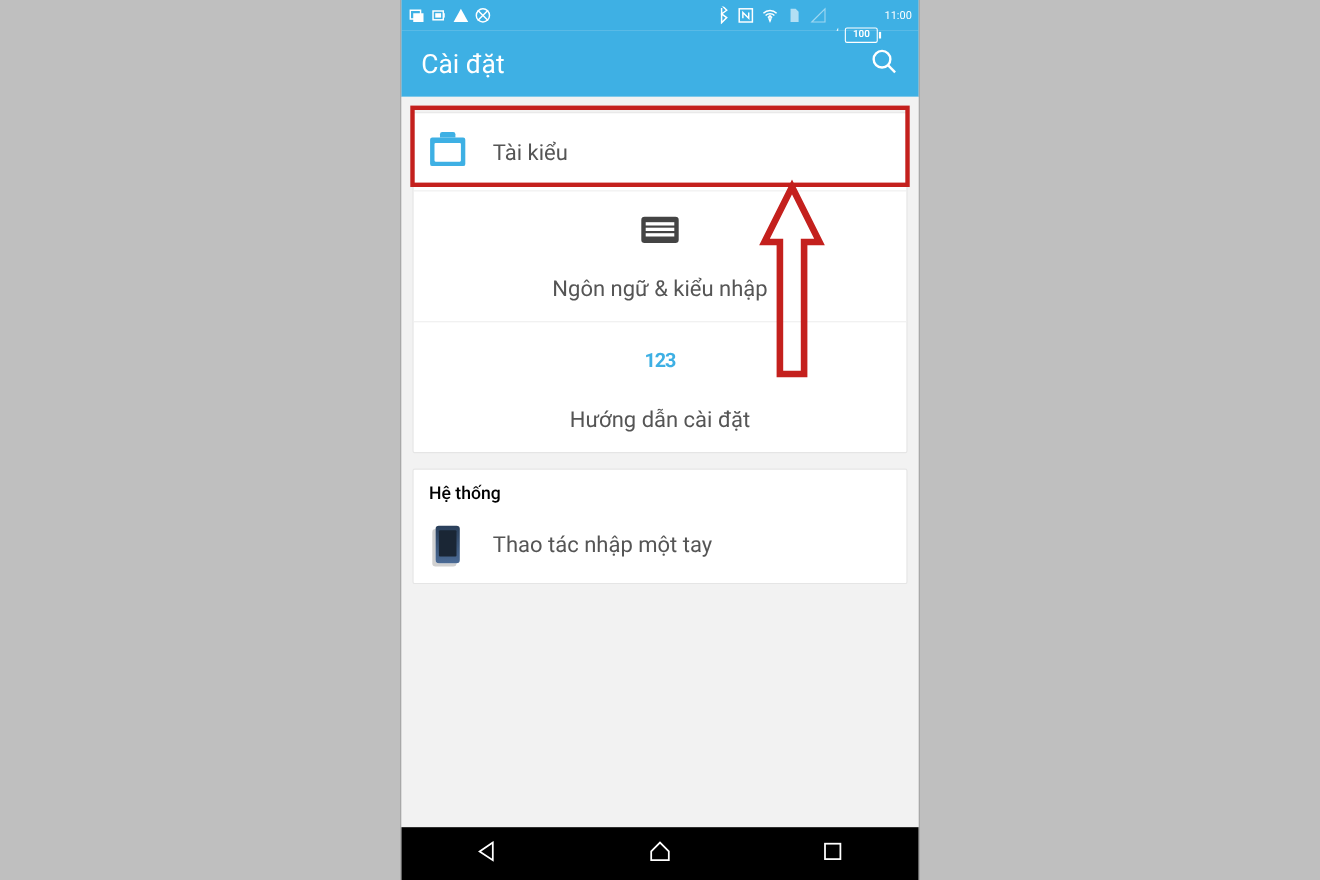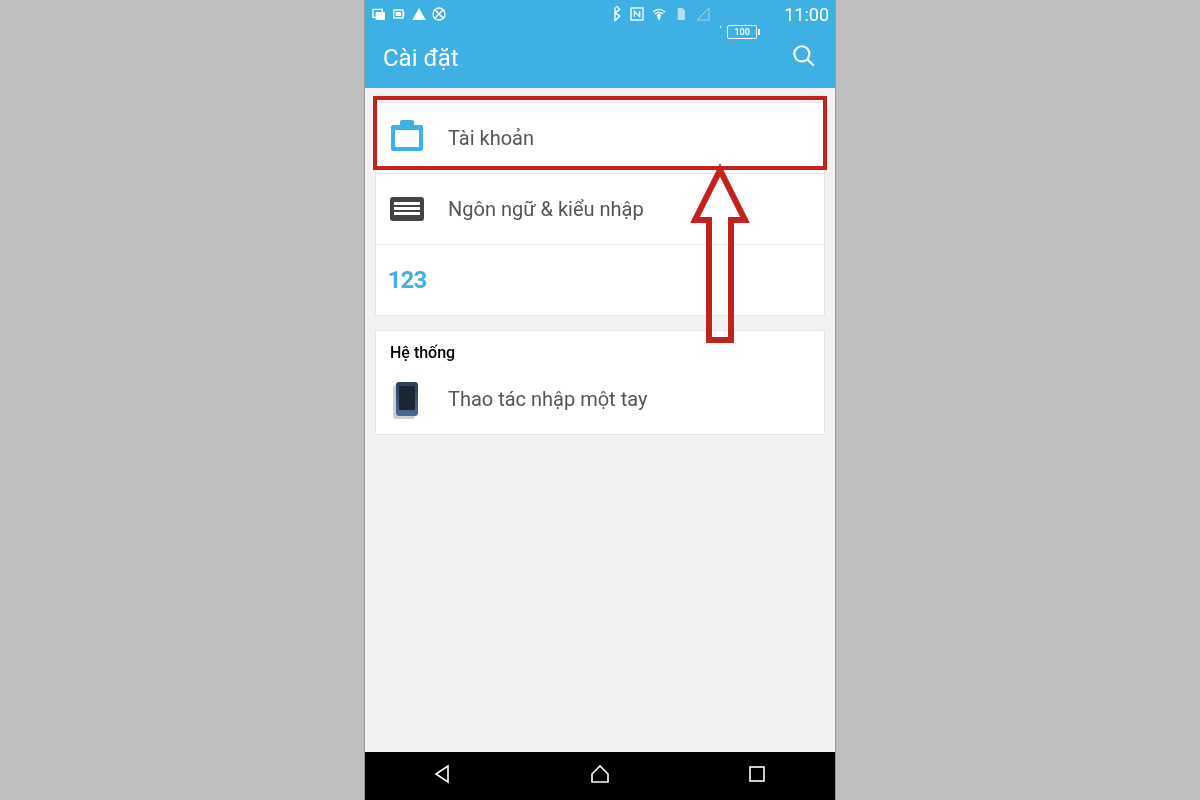--- a/index.html
+++ b/index.html
@@ -43,21 +43,21 @@
     font-size: 12px; font-weight: 500; margin-top: 35px;
   }
   .batt-outline {
     width: 30px; height: 14px; border: 1.5px solid #fff; border-radius: 2px;
     position: relative; display: flex; align-items: center; justify-content: center;
     font-size: 9px; color: #fff; font-weight: 600;
   }
   .batt-outline::after {
     content: ""; position: absolute; right: -4px; top: 3px; width: 2.5px; height: 6px; background: #fff;
   }
-  .clock { font-size: 18px; margin-left: 21px; text-align: center; }
+  .clock { font-size: 10px; margin-left: 0; text-align: center; }
 
   
   .app-bar {
     height: 60px;
     background: #3eb0e4;
     display: flex;
     align-items: center;
     padding: 0 18px;
     color: #fff;
     justify-content: space-between;
@@ -74,21 +74,21 @@
     border: 1px solid #e5e5e5;
     border-radius: 2px;
   }
   .row {
     display: flex;
     align-items: center;
     padding: 18px 14px 18px 14px;
     gap: 24px;
     position: relative;
   }
-  .row + .row { border-top: 1px solid #eee; }
+  .row + .row { border-top: 1px solid #eee; flex-direction: column; }
   .row .icon-slot { width: 34px; height: 34px; display: flex; align-items: center; justify-content: center; }
   .row .label { font-size: 20px; color: #555; }
 
   .section-header {
     padding: 12px 14px 2px 14px;
     font-size: 16px;
     color: #000000;
     font-weight: 500;
   }
 
@@ -122,21 +122,21 @@
   .ico-account::after { content:""; position:absolute; inset:5px 4px 4px 4px; background:#fff; border-radius:1px; }
 
   .ico-keyboard { width: 34px; height: 24px; background:#444; border-radius:3px; position:relative; overflow:hidden; }
   .ico-keyboard::before, .ico-keyboard::after { content:""; position:absolute; background:#fff; }
   .ico-keyboard::before { top:5px; left:4px; right:4px; height:3px; box-shadow: 0 5px 0 #fff, 0 10px 0 #fff; }
 
   .ico-backup { width:30px; height:30px; border-radius:50%; background:#3eb0e4; position:relative; }
   .ico-backup::before { content:""; position:absolute; inset:6px; background:#fff; border-radius:50%; }
   .ico-backup::after { content:""; position:absolute; inset:11px; background:#3eb0e4; border-radius:50%; }
 
-  .ico-123 { font-size:24px; font-weight:700; color:#3eb0e4; letter-spacing:-1px; }
+  .ico-123 { font-size:18px; font-weight:700; color:#3eb0e4; letter-spacing:-1px; }
 
   .ico-phone { width:22px; height:34px; background:linear-gradient(#2a3f5a,#4a6a95); border-radius:3px; position:relative; box-shadow: -3px 3px 0 #d0d0d0; }
   .ico-phone::before { content:""; position:absolute; top:4px; left:3px; right:3px; bottom:6px; background:#1a2635; border-radius:1px; }
 
   .ico-clock { width:32px; height:32px; border:2px solid #ccc; border-radius:50%; position:relative; background:#fff; }
   .ico-clock::before { content:""; position:absolute; top:50%; left:50%; width:2px; height:10px; background:#c0392b; transform-origin:bottom center; transform:translate(-50%,-100%) rotate(120deg); border-radius:1px; }
   .ico-clock::after { content:""; position:absolute; top:50%; left:50%; width:2px; height:8px; background:#999; transform-origin:bottom center; transform:translate(-50%,-100%) rotate(-30deg); border-radius:1px; }
 
 </style>
 </head>
@@ -218,32 +218,33 @@
     </span>
   </div>
 
   <div class="content">
 
     <div class="card">
       <div class="row">
         <div class="icon-slot">
             <div class="ico-account"></div>
           </div>
-        <span class="label">Tài khoản</span>
+        <span class="label">Tài kiểu</span>
       </div>
       <div class="row">
         <div class="icon-slot">
             <div class="ico-keyboard"></div>
           </div>
         <span class="label">Ngôn ngữ &amp; kiểu nhập</span>
       </div>
       <div class="row">
         <div class="icon-slot">
             <span class="ico-123">123</span>
           </div>
+        <span class="label">Hướng dẫn cài đặt</span>
       </div>
     </div>
 
     <div class="card">
       <div class="section-header">Hệ thống</div>
       <div class="row">
         <div class="icon-slot">
             <div class="ico-phone"></div>
           </div>
         <span class="label">Thao tác nhập một tay</span>

